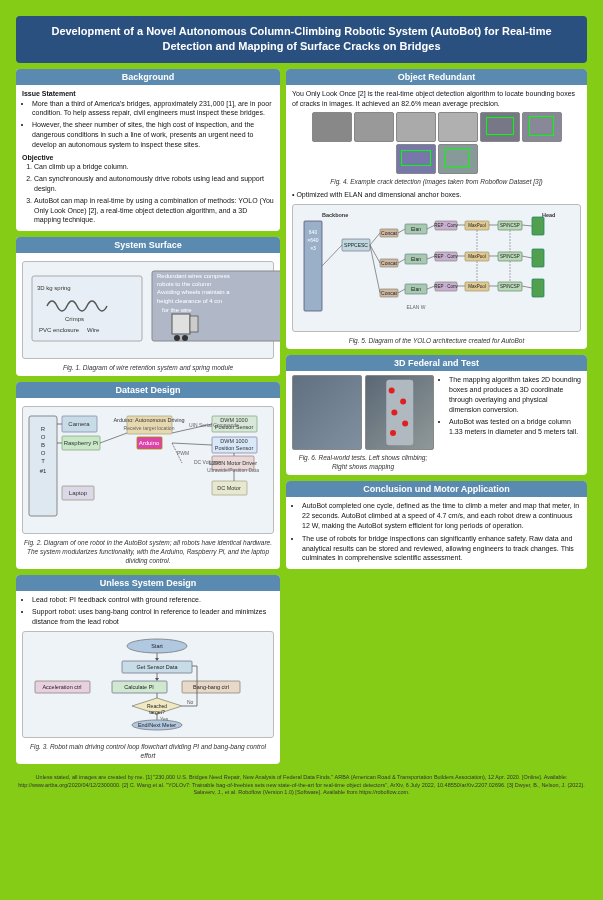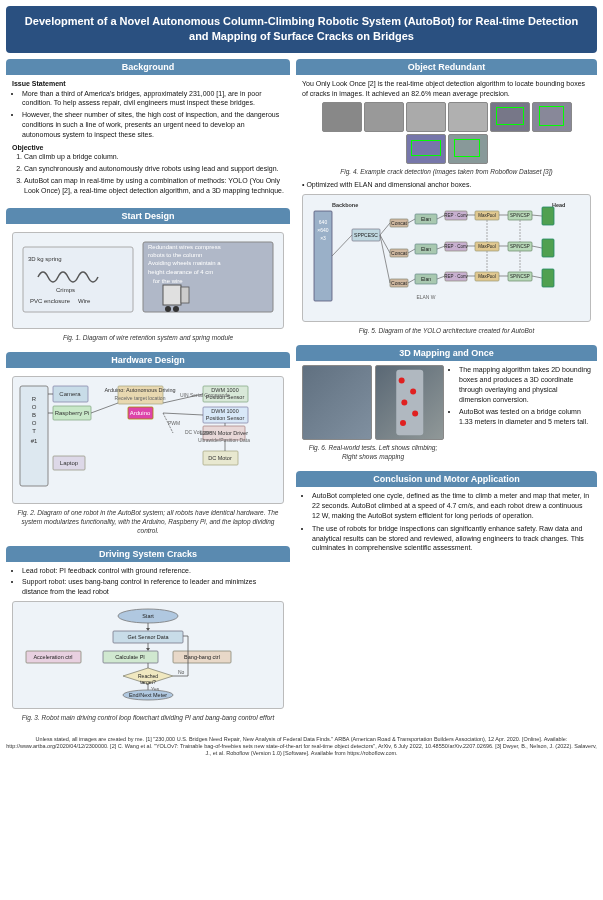--- a/index.html
+++ b/index.html
@@ -7,40 +7,40 @@
       width: 603px;
       min-height: 900px;
       background: #c8d8e8;
       font-family: Arial, sans-serif;
       font-size: 7.5px;
       color: #111;
     }
     .poster {
       width: 603px;
       min-height: 900px;
-      background: #ffffff;
-      padding: 6px;
+      background: #84cc16;
+      padding: 16px;
     }
     .title-box {
       background: #2a5080;
       color: white;
       text-align: center;
       padding: 8px 10px;
       border-radius: 4px;
       margin-bottom: 6px;
       font-size: 11px;
       font-weight: bold;
       line-height: 1.4;
     }
     .columns {
       display: flex;
       gap: 6px;
     }
     .col-left {
-      width: 284px;
+      width: 264px;
       flex-shrink: 0;
     }
     .col-right {
       flex: 1;
     }
     .section {
       background: white;
       border-radius: 4px;
       margin-bottom: 6px;
       overflow: hidden;
@@ -129,21 +129,21 @@
           <div class="bold" style="margin-top:3px;">Objective</div>
           <ol>
             <li>Can climb up a bridge column.</li>
             <li>Can synchronously and autonomously drive robots using lead and support design.</li>
             <li>AutoBot can map in real-time by using a combination of methods: YOLO (You Only Look Once) [2], a real-time object detection algorithm, and a 3D mapping technique.</li>
           </ol>
         </div>
       </div>
 
       <div class="section">
-        <div class="section-header">Start Design</div>
+        <div class="section-header">System Surface</div>
         <div class="section-body">
           <div class="diagram-box">
             <svg width="260" height="85">
 
               <rect x="5" y="10" width="110" height="65" fill="#e8eef5" stroke="#aaa" stroke-width="1" rx="2"></rect>
 
               <path d="M20,40 Q25,30 30,40 Q35,50 40,40 Q45,30 50,40 Q55,50 60,40 Q65,30 70,40 Q75,50 80,40" stroke="#555" fill="none" stroke-width="1.5"></path>
 
               <text x="10" y="24" font-size="6" fill="#333">3D kg spring</text>
               <text x="12" y="66" font-size="6" fill="#333">PVC enclosure</text>
@@ -161,21 +161,21 @@
               <rect x="163" y="50" width="8" height="16" fill="#ccc" stroke="#555" stroke-width="0.8"></rect>
               <circle cx="150" cy="72" r="3" fill="#333"></circle>
               <circle cx="158" cy="72" r="3" fill="#333"></circle>
             </svg>
           </div>
           <div class="fig-caption">Fig. 1. Diagram of wire retention system and spring module</div>
         </div>
       </div>
 
       <div class="section">
-        <div class="section-header">Hardware Design</div>
+        <div class="section-header">Dataset Design</div>
         <div class="section-body">
           <div class="diagram-box">
             <svg width="260" height="115">
 
               <rect x="2" y="5" width="28" height="100" fill="#dde8f0" stroke="#888" stroke-width="1" rx="2"></rect>
               <text x="16" y="20" font-size="6" fill="#333" text-anchor="middle">R</text>
               <text x="16" y="28" font-size="6" fill="#333" text-anchor="middle">O</text>
               <text x="16" y="36" font-size="6" fill="#333" text-anchor="middle">B</text>
               <text x="16" y="44" font-size="6" fill="#333" text-anchor="middle">O</text>
               <text x="16" y="52" font-size="6" fill="#333" text-anchor="middle">T</text>
@@ -227,21 +227,21 @@
               <text x="167" y="53" font-size="5" fill="#666">DC Voltage</text>
               <text x="162" y="16" font-size="5" fill="#666">UIN Serial Commands</text>
               <text x="180" y="61" font-size="5" fill="#666">Ultrawide/Position Data</text>
             </svg>
           </div>
           <div class="fig-caption">Fig. 2. Diagram of one robot in the AutoBot system; all robots have identical hardware. The system modularizes functionality, with the Arduino, Raspberry Pi, and the laptop dividing control.</div>
         </div>
       </div>
 
       <div class="section">
-        <div class="section-header">Driving System Cracks</div>
+        <div class="section-header">Unless System Design</div>
         <div class="section-body">
           <ul>
             <li>Lead robot: PI feedback control with ground reference.</li>
             <li>Support robot: uses bang-bang control in reference to leader and minimizes distance from the lead robot</li>
           </ul>
           <div class="diagram-box">
             <svg width="260" height="95">
 
               <ellipse cx="130" cy="10" rx="30" ry="7" fill="#b0c8e0" stroke="#777" stroke-width="0.8"></ellipse>
               <text x="130" y="12" font-size="5.5" fill="#222" text-anchor="middle">Start</text>
@@ -395,21 +395,21 @@
               <line x1="208" y1="52" x2="208" y2="73" stroke="#888" stroke-width="0.7" stroke-dasharray="2,1"></line>
 
               <text x="114" y="100" font-size="5" fill="#666" text-anchor="middle">ELAN W</text>
             </svg>
           </div>
           <div class="fig-caption">Fig. 5. Diagram of the YOLO architecture created for AutoBot</div>
         </div>
       </div>
 
       <div class="section">
-        <div class="section-header">3D Mapping and Once</div>
+        <div class="section-header">3D Federal and Test</div>
         <div class="section-body">
           <div style="display:flex;gap:5px;">
 
             <div style="flex:1;">
               <div style="display:flex;gap:3px;margin-bottom:3px;">
                 <div style="flex:1;height:75px;background:linear-gradient(135deg,#607080 0%,#8090a0 100%);border-radius:2px;border:1px solid #888;"></div>
                 <div style="flex:1;height:75px;background:linear-gradient(135deg,#5a6875 0%,#909898 100%);border-radius:2px;border:1px solid #888;">
                   <svg width="100%" height="100%">
 
                     <rect x="30%" y="5%" width="40%" height="90%" fill="#b0b8c0" rx="3"></rect>

